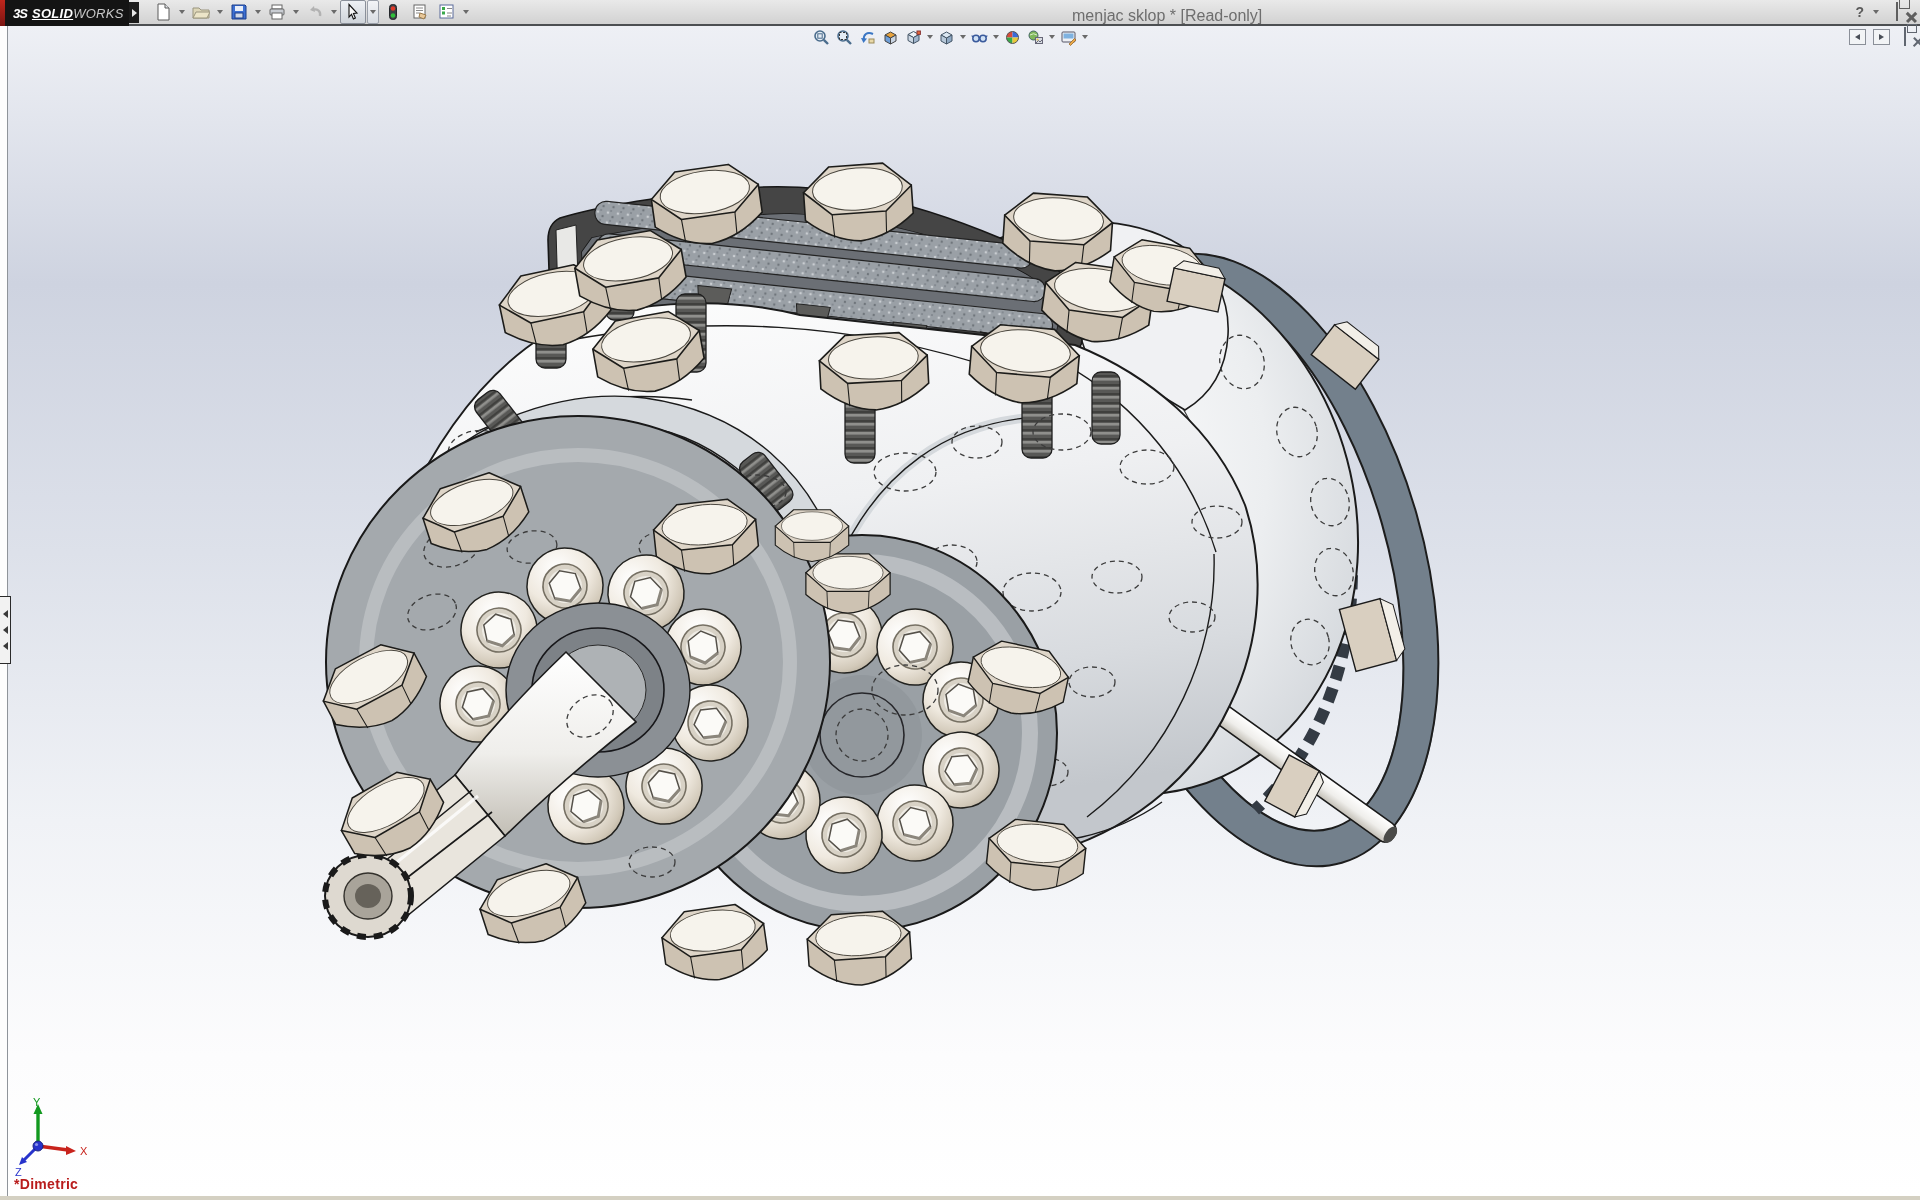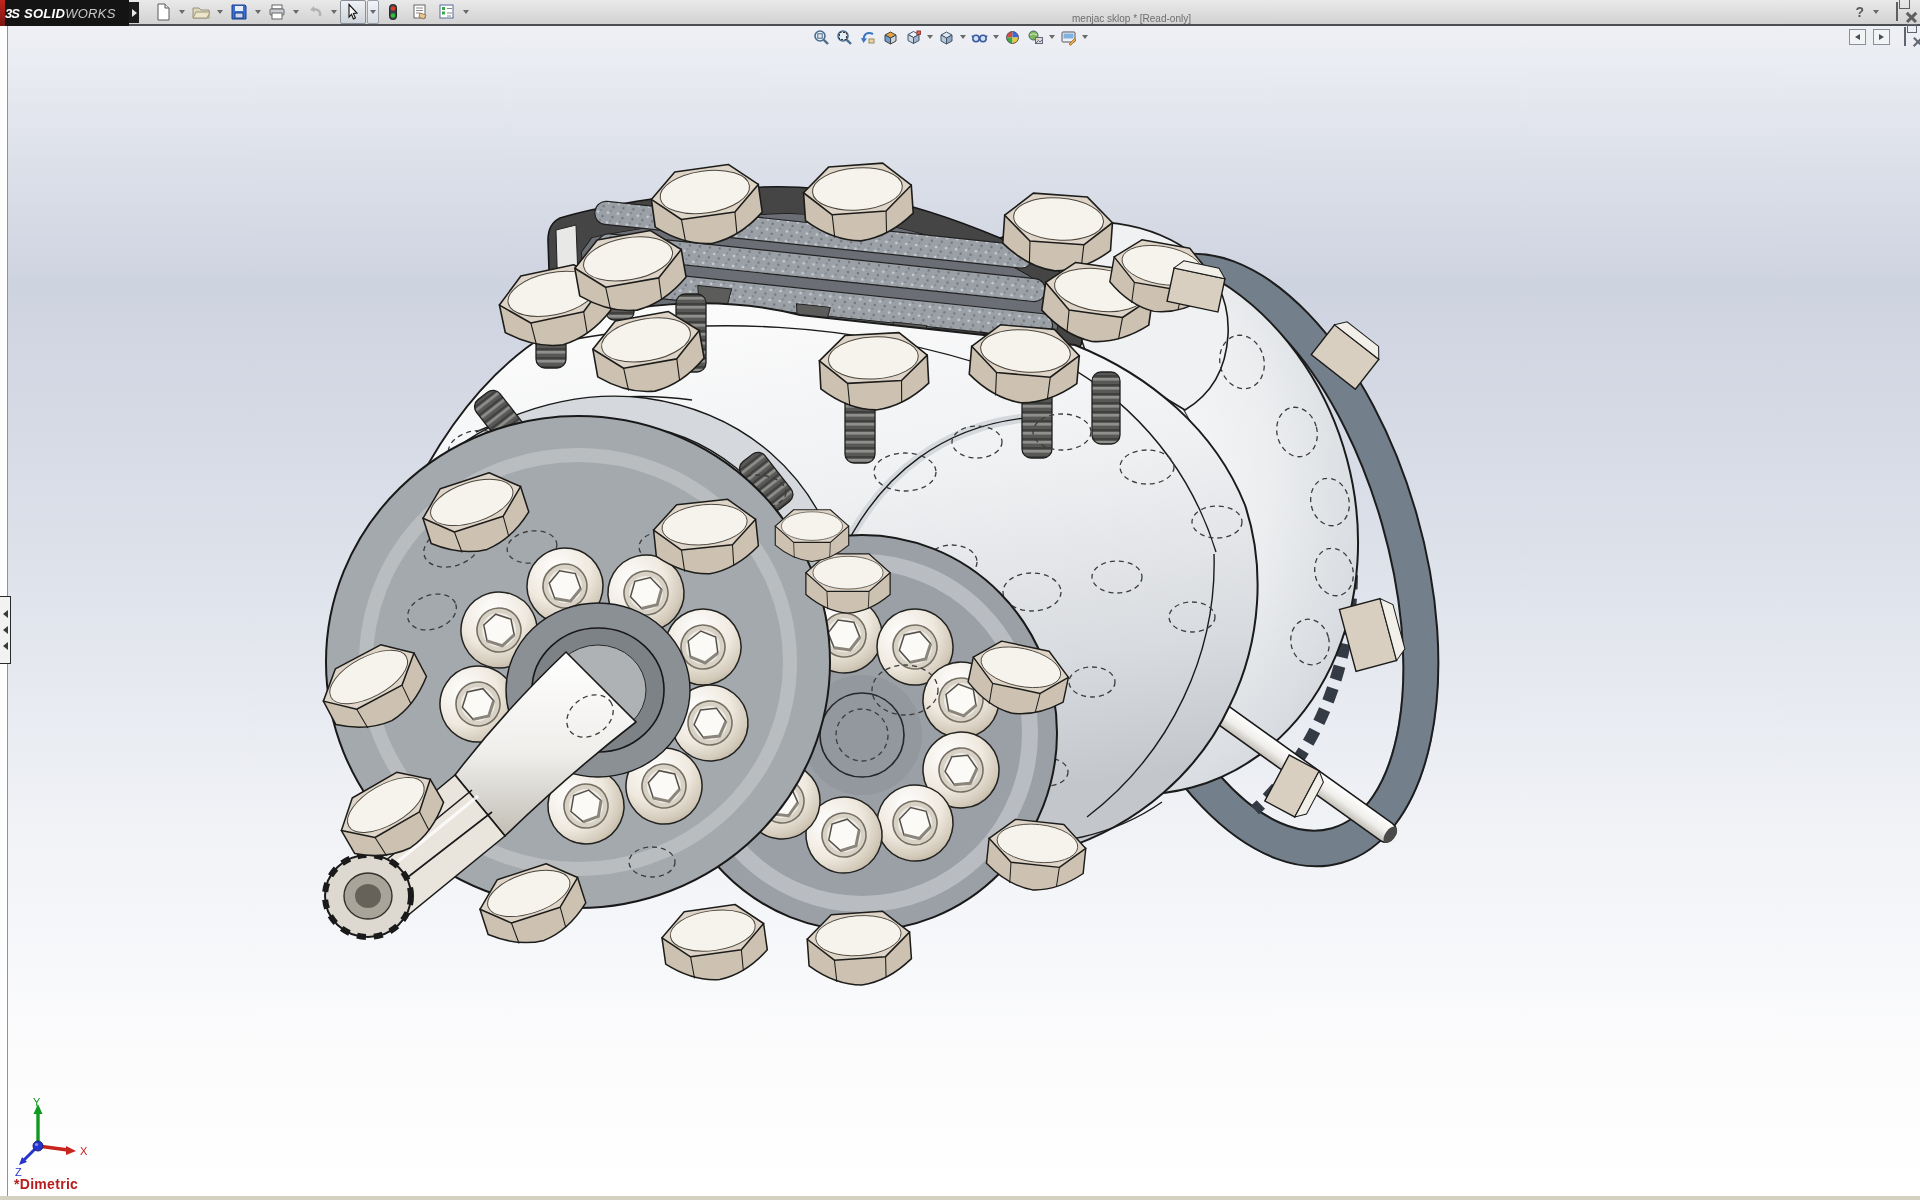--- a/index.html
+++ b/index.html
@@ -1,34 +1,34 @@
 <!DOCTYPE html>
 <html><head>
 <meta charset="utf-8">
 <style>
   html,body{margin:0;padding:0;width:1920px;height:1200px;overflow:hidden;
     font-family:"Liberation Sans", sans-serif; background:#fff;}
   .titlebar{position:absolute;left:0;top:0;width:1920px;height:24px;
     background:linear-gradient(#e9e9e9,#d2d2d2);border-bottom:2px solid #4c4f52;}
   .red-sliver{position:absolute;left:0;top:0;width:5px;height:26px;background:linear-gradient(#c0261c,#7a1512);}
   .logo{position:absolute;left:5px;top:0;width:124px;height:26px;background:#141414;color:#fff;
-    display:flex;align-items:center;padding-left:0;box-sizing:border-box;font-size:13px;font-style:italic;}
+    display:flex;align-items:center;padding-left:8px;box-sizing:border-box;font-size:13px;font-style:italic;}
   .logo .g{font-weight:700;margin-right:5px;letter-spacing:-1px;}
-  .logo .b{font-weight:700;letter-spacing:.3px;}
+  .logo .b{font-weight:700;letter-spacing:.3px;text-decoration:underline;}
   .logo .l{font-weight:400;color:#c9c9c9;letter-spacing:.3px;}
   .logo-flyout{position:absolute;left:129px;top:2px;width:10px;height:21px;background:#1c1c1c;
     display:flex;align-items:center;justify-content:center;}
   .logo-flyout .tri{width:0;height:0;border-top:4px solid transparent;border-bottom:4px solid transparent;border-left:5px solid #e8e8e8;}
   .tb{position:absolute;left:150px;top:0;height:24px;display:flex;align-items:center;gap:1px;}
   .tbtn{width:24px;height:22px;display:flex;align-items:center;justify-content:center;border:1px solid transparent;border-radius:2px;}
   .tbtn.pressed{background:linear-gradient(#eef1f5,#cfd4da);border:1px solid #8a909a;}
   .dd{width:10px;height:22px;display:flex;align-items:center;justify-content:center;}
   .dd i{width:0;height:0;border-left:3px solid transparent;border-right:3px solid transparent;border-top:4px solid #6a6a6a;}
   .dd.pressedd{border:1px solid #9aa0aa;border-radius:2px;background:linear-gradient(#f2f4f7,#d8dce2);}
-  .title-text{position:absolute;left:1072px;top:13px;font-size:10px;color:#6e6e6e;}
+  .title-text{position:absolute;left:1072px;top:7px;font-size:16px;color:#6e6e6e;}
   .winctl{position:absolute;right:14px;top:2px;display:flex;align-items:center;gap:8px;height:20px;}
   .winctl .help{font-size:14px;font-weight:700;color:#5a5a5a;}
   .glyph-min{width:11px;height:3px;background:#5f5f5f;margin-top:8px;}
   .glyph-restore{width:9px;height:8px;border:1.5px solid #5f5f5f;position:relative;background:#e6e6e6;}
   .glyph-restore:before{content:"";position:absolute;left:2px;top:-4px;width:9px;height:8px;border:1.5px solid #5f5f5f;}
   .glyph-close{position:relative;width:11px;height:11px;}
   .glyph-close:before,.glyph-close:after{content:"";position:absolute;left:-1px;top:4px;width:13px;height:2.6px;background:#5f5f5f;}
   .glyph-close:before{transform:rotate(45deg);} .glyph-close:after{transform:rotate(-45deg);}
 
   .viewport{position:absolute;left:8px;top:26px;width:1912px;height:1170px;

